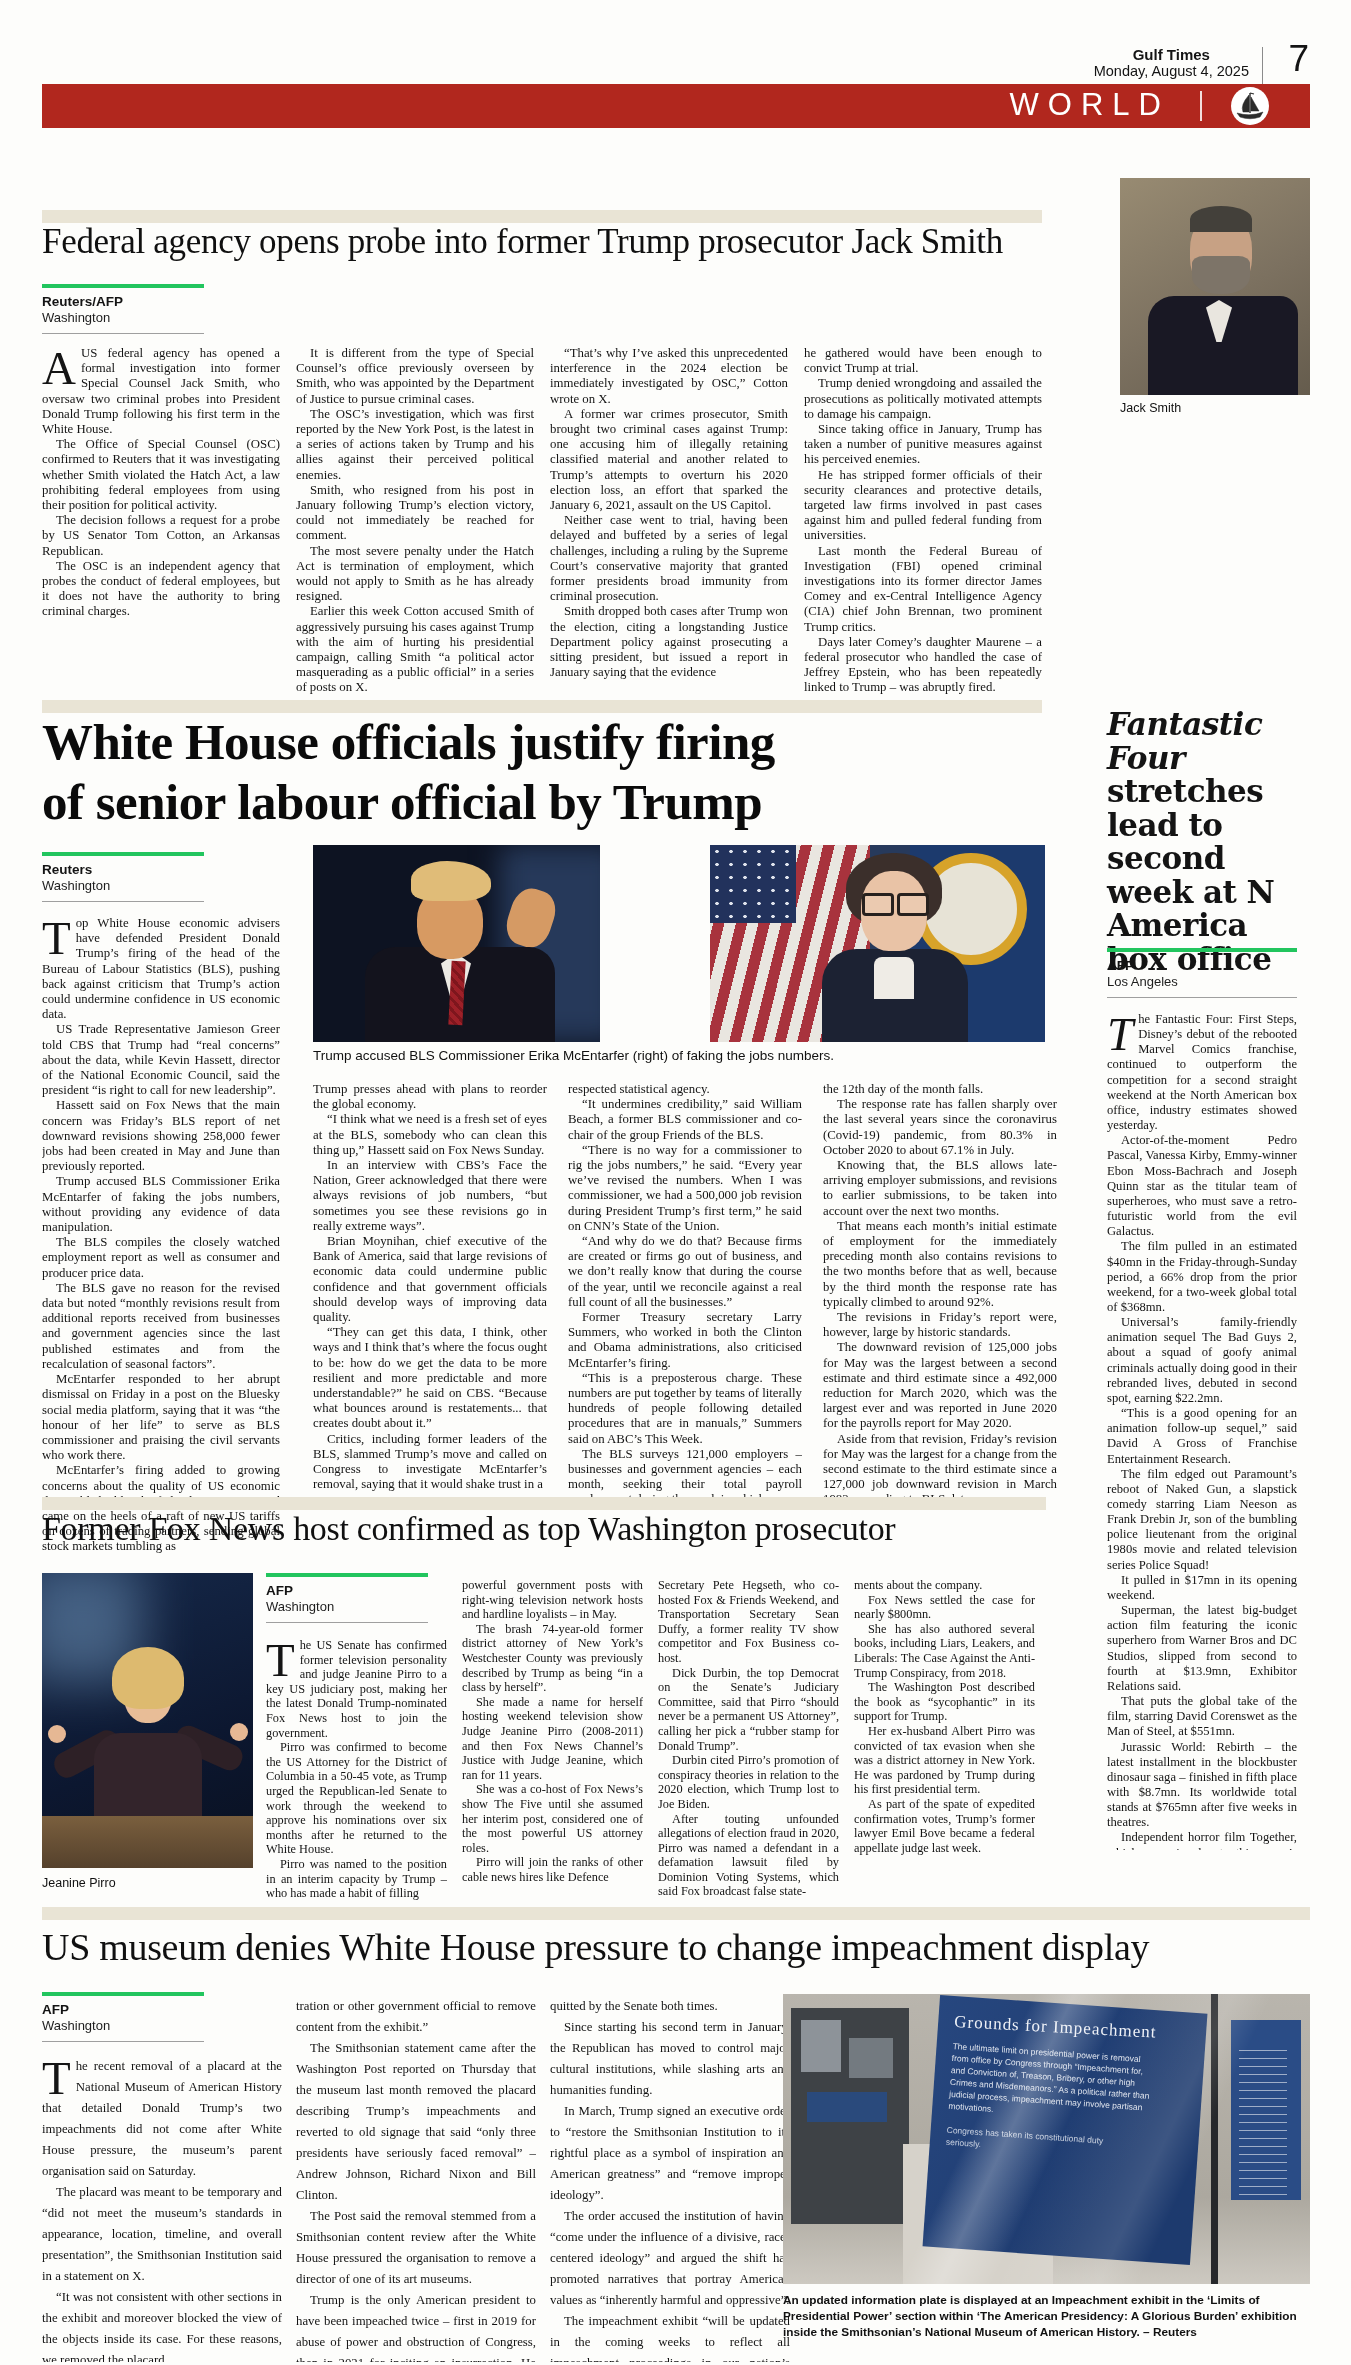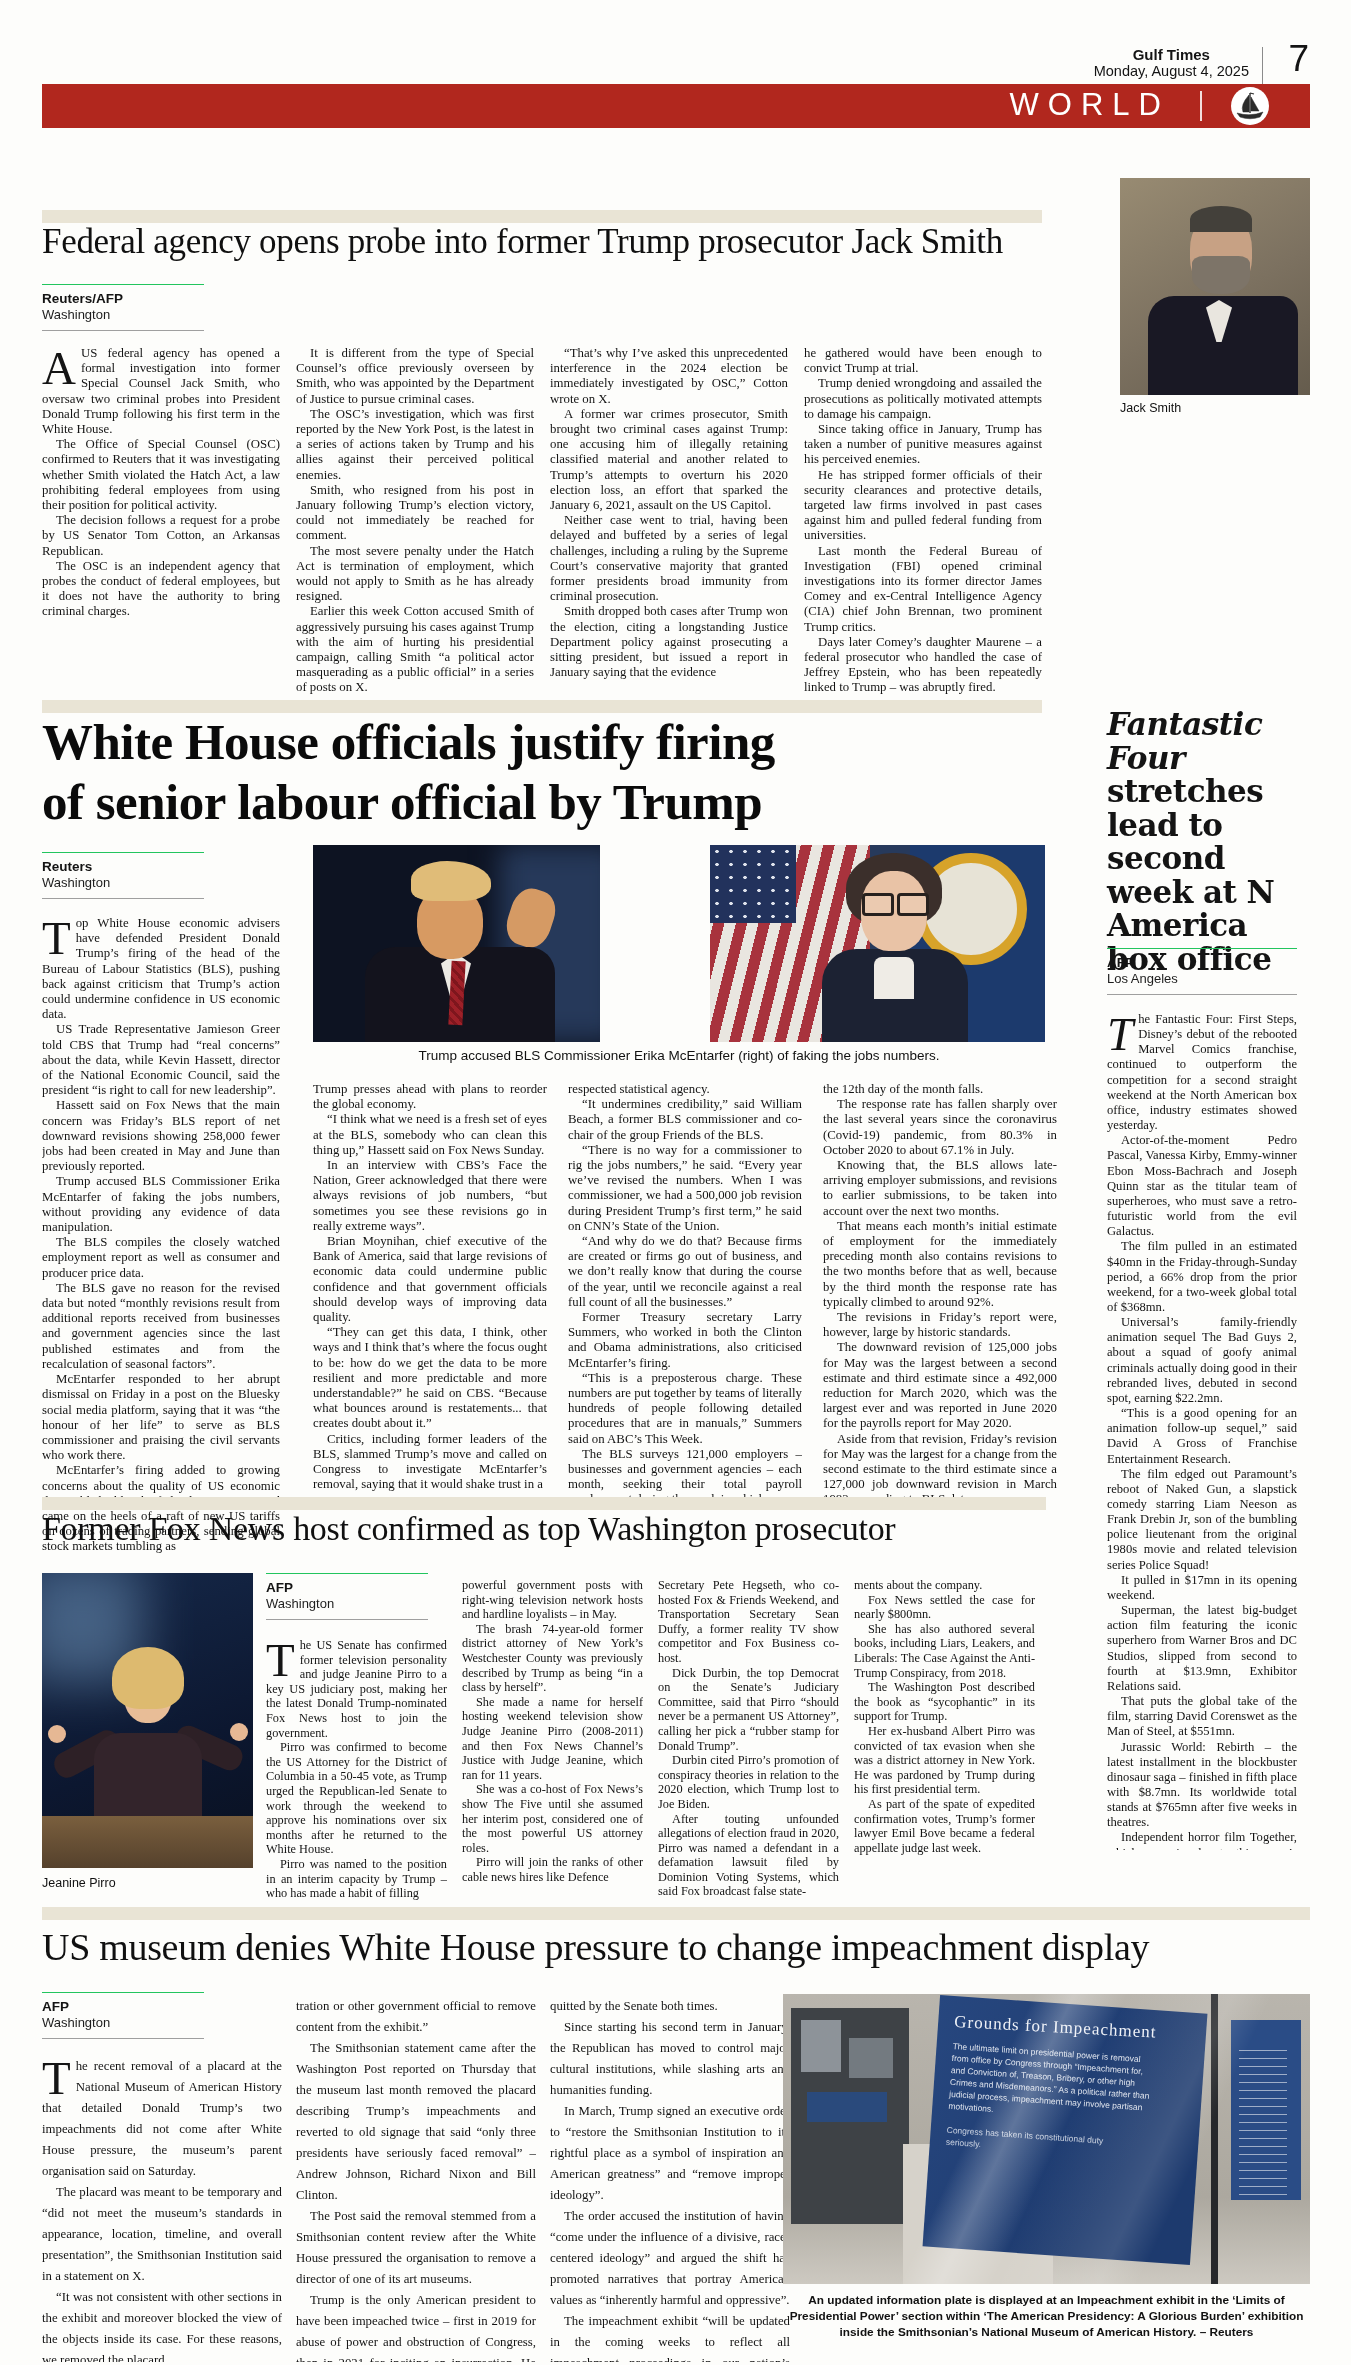--- a/index.html
+++ b/index.html
@@ -19,30 +19,30 @@
   #banner{top:84px;left:42px;width:1268px;height:44px;background:#b1271e;}
   #banner .wordmark{position:absolute;right:140px;top:3px;color:#fff;font-size:31px;
      font-weight:300;letter-spacing:9px;font-family:"Liberation Sans",sans-serif;}
   #banner .bar{position:absolute;right:108px;top:7px;width:2px;height:30px;background:rgba(255,255,255,.85);}
   #banner .logo{position:absolute;right:40px;top:2px;width:40px;height:40px;}
 
   
   .strip{background:#e9e4d5;height:13px;}
   .hl{font-family:"Liberation Serif",serif;font-weight:400;color:#101010;letter-spacing:-0.3px;}
   .hlb{font-family:"Liberation Serif",serif;font-weight:700;color:#0b0b0b;letter-spacing:-0.5px;}
-  .byline{border-top:1px solid #22c55e;border-bottom:1px solid #9f9f9f;padding:6px 0 7px;width:162px;}
+  .byline{border-top:4px solid #22c55e;border-bottom:1px solid #9f9f9f;padding:6px 0 7px;width:162px;}
   .byline .ag{font-weight:bold;font-size:13.5px;line-height:16px;}
   .byline .loc{font-size:13px;line-height:16px;color:#1d1d1d;}
   .col{overflow:hidden;text-align:justify;font-size:12.8px;line-height:15.2px;}
   .col p{margin:0;text-indent:14px;}
   .col.nif p.first{text-indent:0;}
   .col.dc p.first{text-indent:0;}
   .col.dc p.first::first-letter{float:left;font-size:47px;line-height:38px;padding:3px 5px 0 0;}
   .col.dci p.first::first-letter{font-style:italic;}
-  .cap{font-family:"Liberation Sans",sans-serif;font-size:12.5px;color:#111;text-align:center;}
+  .cap{font-family:"Liberation Sans",sans-serif;font-size:12.5px;color:#111;}
 
   
   #a1-strip{top:210px;left:42px;width:1000px;}
   #a1-hl{top:222px;left:42px;width:1075px;font-size:35px;line-height:40px;white-space:nowrap;}
   #a1-by{top:284px;left:42px;}
   .a1col{top:346px;width:238px;height:354px;}
   #a1c1{left:42px;} #a1c2{left:296px;} #a1c3{left:550px;} #a1c4{left:804px;}
   #ph-smith{top:178px;left:1120px;width:190px;height:217px;overflow:hidden;background:linear-gradient(150deg,#988b72 0%,#7c7160 55%,#655c4d 100%);}
   #ph-smith .suit{position:absolute;left:28px;top:118px;width:150px;height:100px;background:#191824;border-radius:26px 18px 0 0;}
   #ph-smith .shirt{position:absolute;left:86px;top:122px;width:26px;height:42px;background:#e9e6df;clip-path:polygon(50% 0,100% 18%,60% 100%,40% 100%,0 18%);}

